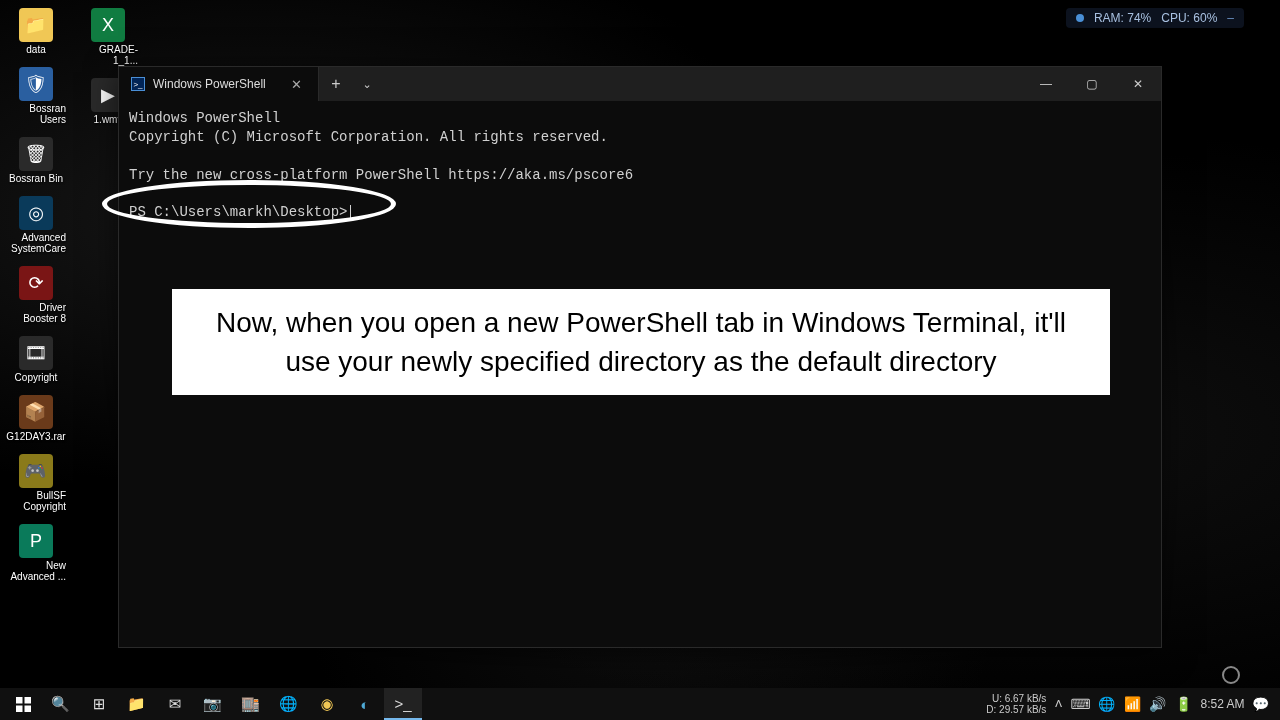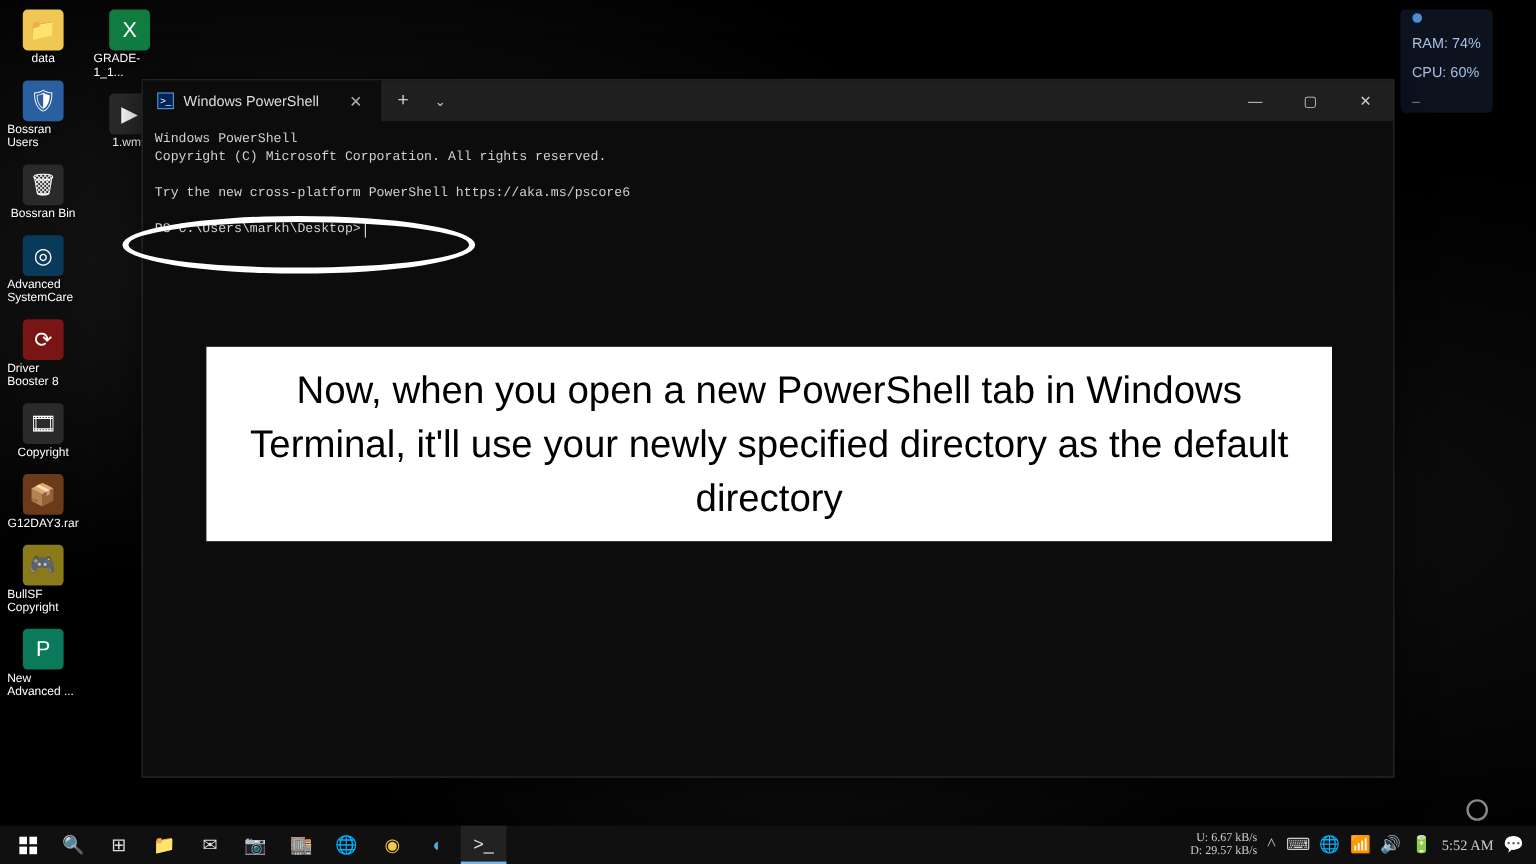--- a/index.html
+++ b/index.html
@@ -38,21 +38,21 @@
   border-radius: 4px;
   display: flex;
   align-items: center;
   justify-content: center;
   font-size: 18px;
   background: #333;
 }
 .desktop-icon .label {
   font-size: 10px;
   color: #fff;
-  text-align: left;
+  text-align: right;
   margin-top: 2px;
   line-height: 1.1;
   text-shadow: 1px 1px 2px #000;
   word-wrap: break-word;
   max-width: 60px;
 }
 .desktop-icons-row2 {
   position: absolute;
   top: 8px;
   left: 78px;
@@ -65,22 +65,22 @@
 .sys-monitor {
   position: absolute;
   top: 8px;
   right: 36px;
   background: rgba(20,30,50,0.6);
   border-radius: 4px;
   padding: 3px 10px;
   font-size: 12px;
   color: #a8c0e0;
   display: flex;
+  align-items: center;
   gap: 10px;
-  flex-direction: column;
 }
 .sys-monitor .dot {
   width: 8px; height: 8px; border-radius: 50%; background: #4a8fd6;
 }
 
 
 .terminal-window {
   position: absolute;
   top: 66px;
   left: 118px;
@@ -117,21 +117,21 @@
 .tab .tab-close { color: #aaa; font-size: 13px; cursor: pointer; padding: 0 4px; }
 .newtab { width: 34px; display:flex; align-items:center; justify-content:center; color:#ccc; cursor:pointer; font-size:16px;}
 .dropdown-btn { width: 28px; display:flex; align-items:center; justify-content:center; color:#ccc; cursor:pointer; font-size:11px;}
 .titlebar-spacer { flex: 1; }
 .win-controls { display: flex; }
 .win-btn { width: 46px; display:flex; align-items:center; justify-content:center; color:#ccc; cursor:pointer; font-size:12px;}
 
 .terminal-body {
   padding: 8px 10px;
   font-family: Consolas, "Courier New", monospace;
-  font-size: 11px;
+  font-size: 14px;
   color: #d0d0d0;
   line-height: 1.35;
   white-space: pre-wrap;
   position: relative;
   height: calc(100% - 34px);
 }
 .prompt-line {
   position: relative;
   display: inline-block;
 }
@@ -151,21 +151,21 @@
   border-radius: 50%;
   pointer-events: none;
 }
 
 
 .caption-overlay {
   position: absolute;
   background: #fff;
   color: #000;
   font-family: Arial, Helvetica, sans-serif;
-  font-size: 32px;
+  font-size: 28px;
   text-align: center;
   padding: 14px 32px;
   line-height: 1.4;
 }
 
 
 .taskbar {
   position: absolute;
   bottom: 0;
   left: 0;
@@ -188,21 +188,20 @@
 }
 .task-btn.active { border-bottom: 2px solid #76b9ed; background: rgba(255,255,255,0.08);}
 .taskbar-spacer { flex: 1; }
 .systray {
   display: flex;
   align-items: center;
   gap: 8px;
   color: #ccc;
   font-size: 10px;
   padding-right: 6px;
-  font-family: Liberation Serif, serif;
 }
 .systray .net-stats { text-align: right; line-height: 1.1; }
 .systray .tray-icon { font-size: 14px; cursor: pointer; }
 .systray .clock { font-size: 12px; }
 .cortana-circle {
   position: absolute;
   right: 40px;
   bottom: 36px;
   width: 18px;
   height: 18px;
@@ -327,16 +326,16 @@
     <div class="net-stats">
       <div>U:     6.67 kB/s</div>
       <div>D:   29.57 kB/s</div>
     </div>
     <span class="tray-icon">˄</span>
     <span class="tray-icon">⌨</span>
     <span class="tray-icon">🌐</span>
     <span class="tray-icon">📶</span>
     <span class="tray-icon">🔊</span>
     <span class="tray-icon">🔋</span>
-    <span class="clock">5:52 AM</span>
+    <span class="clock">8:52 AM</span>
     <span class="tray-icon">💬</span>
   </div>
 </div>
 
 </body></html>

